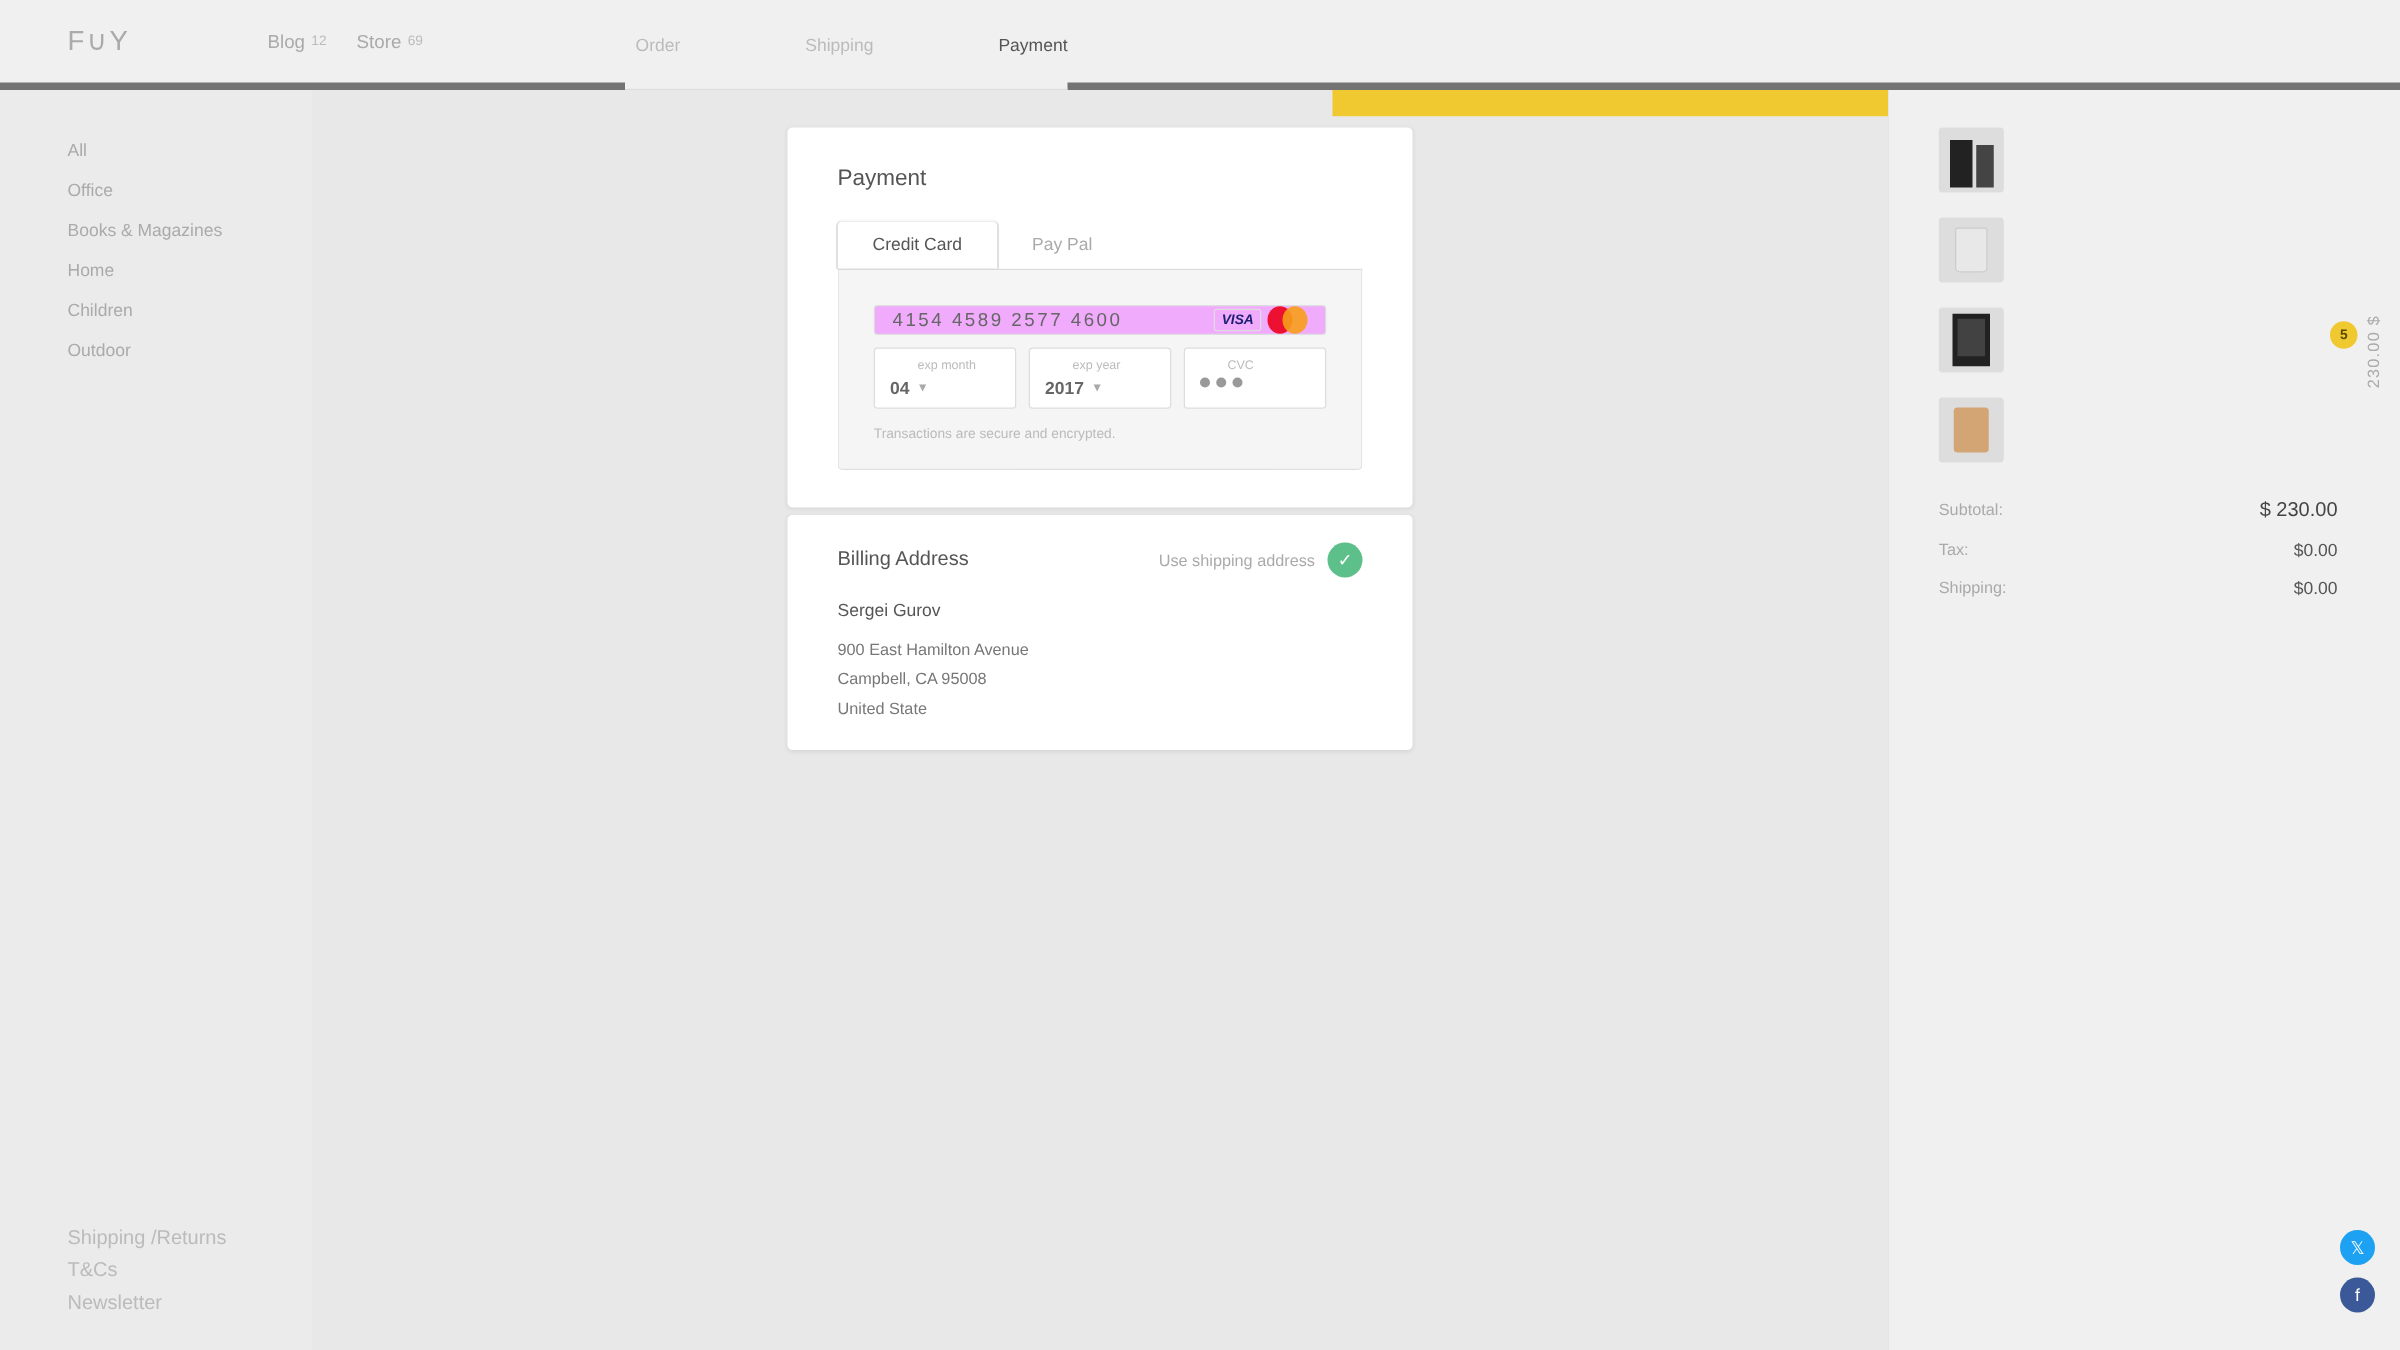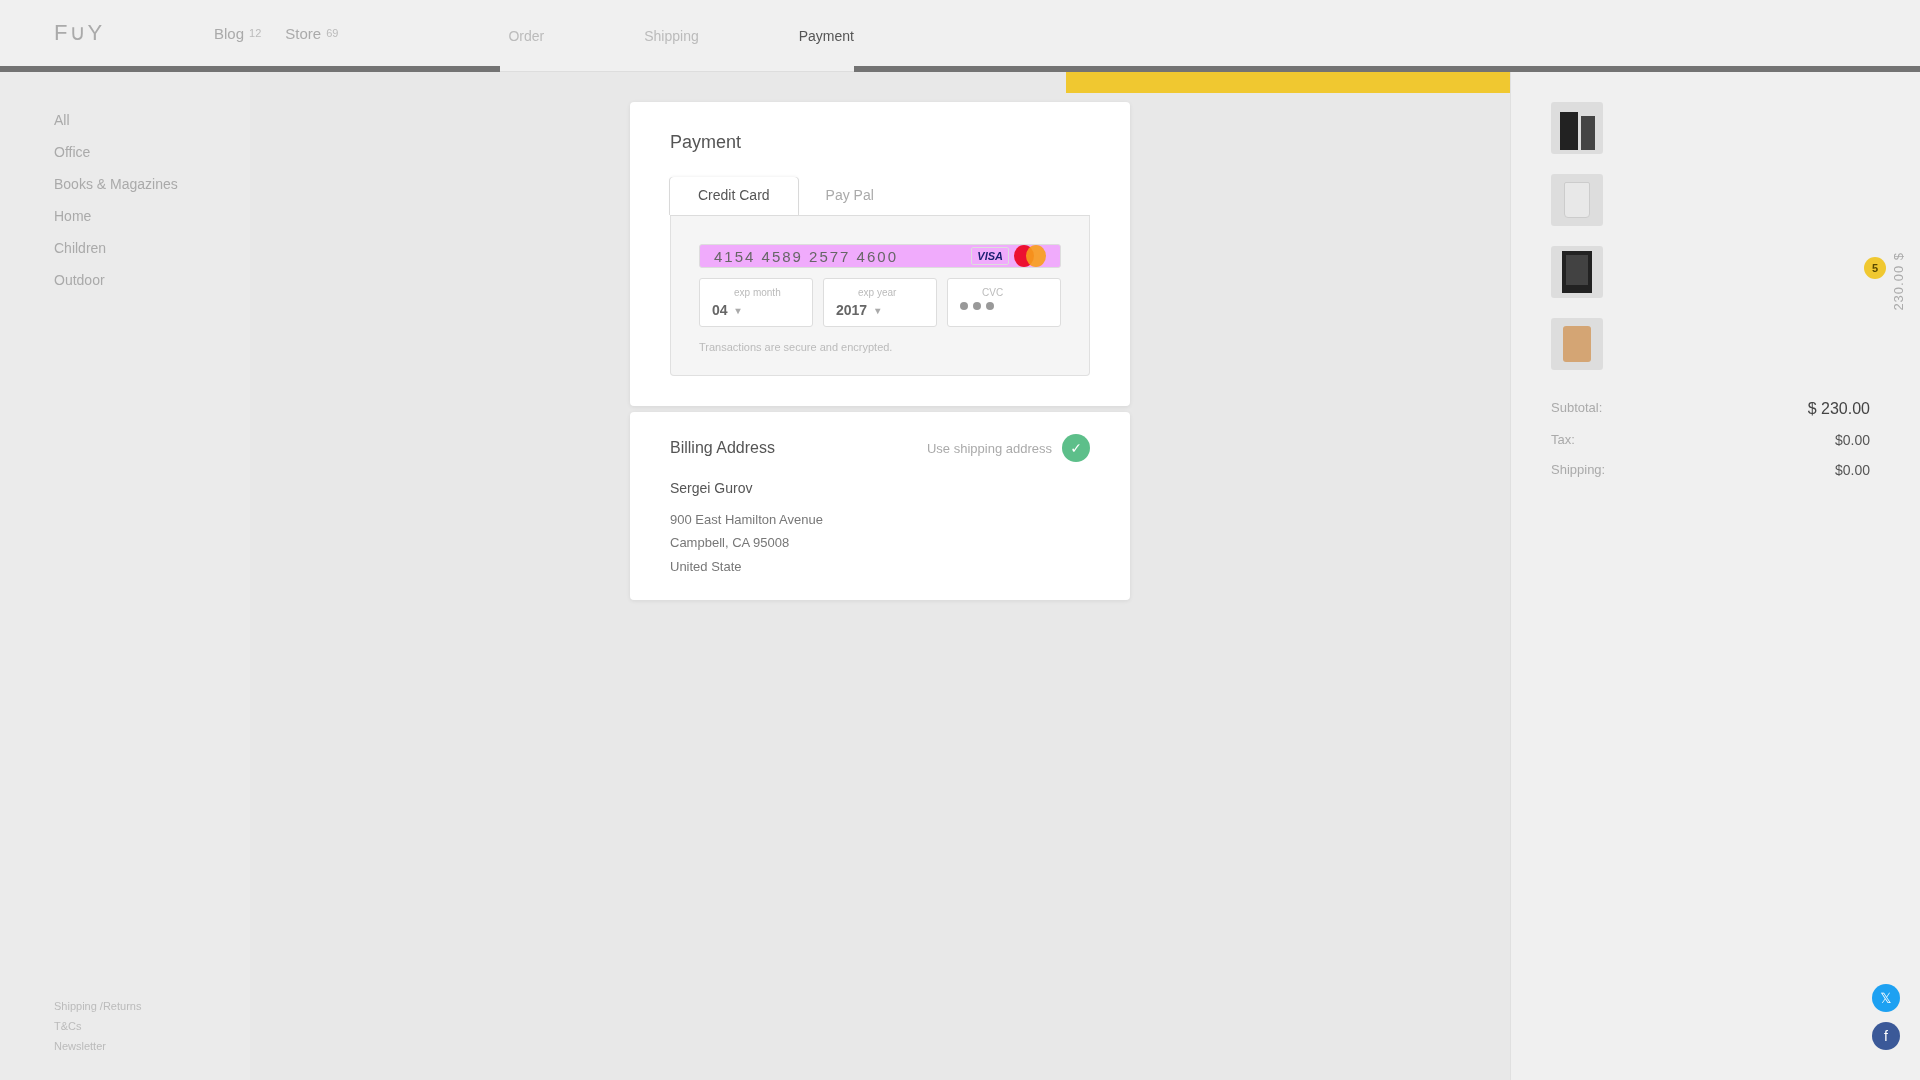--- a/index.html
+++ b/index.html
@@ -437,21 +437,21 @@
 
     
     .footer {
       position: fixed;
       bottom: 0;
       left: 0;
       width: 260px;
       padding: 20px 54px;
     }
     .footer-link {
-      font-size: 11px;
+      font-size: 16px;
       color: #bbb;
       margin-bottom: 8px;
       cursor: pointer;
     }
 
     
     .prod-black-rect {
       width: 18px;
       height: 38px;
       background: #222;

